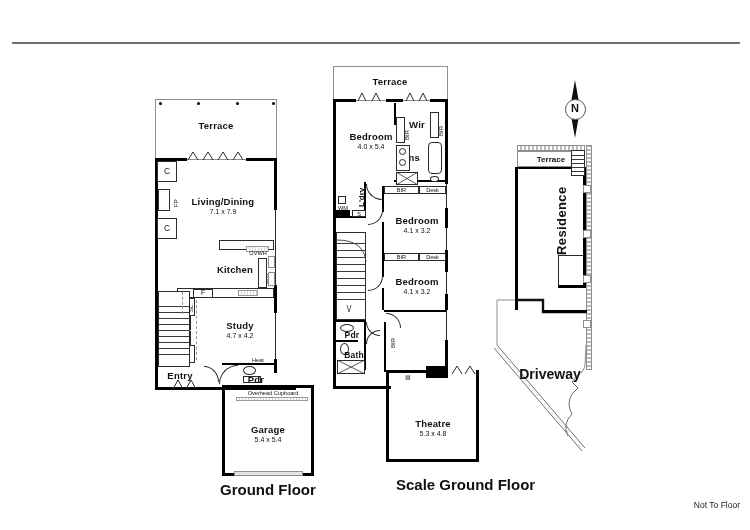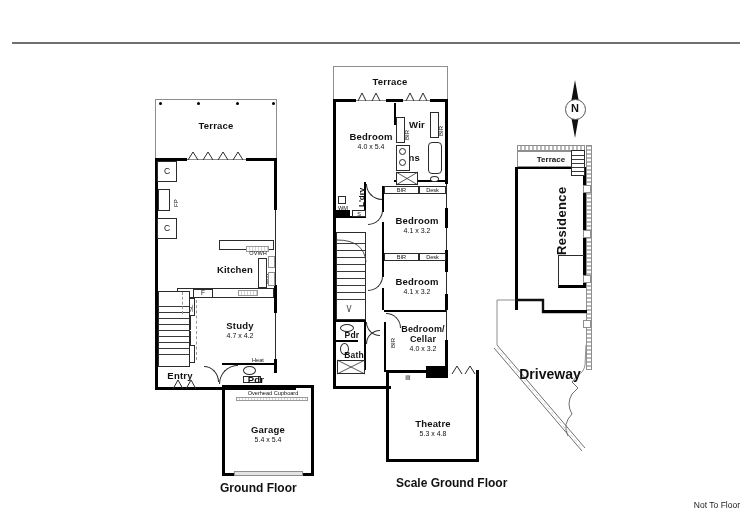--- a/index.html
+++ b/index.html
@@ -44,21 +44,21 @@
   .box{position:absolute;border:1px solid #2b2b2b;box-sizing:border-box;background:#fff;}
   .boxg{position:absolute;border:1px solid #8e8e8e;box-sizing:border-box;background:#fff;}
   .fill{position:absolute;background:#000;}
   .lbl{position:absolute;font-size:8.5px;text-align:center;white-space:nowrap;color:#111;}
   .rm{position:absolute;text-align:center;white-space:nowrap;color:#111;}
   .rm .n{display:block;font-size:9.5px;font-weight:600;letter-spacing:.2px;}
   .rm .d{display:block;font-size:7px;margin-top:1px;}
   .tiny{position:absolute;font-size:5.6px;text-align:center;white-space:nowrap;color:#111;}
   .vlbl{position:absolute;font-size:6px;white-space:nowrap;color:#111;
         transform:rotate(-90deg);transform-origin:0 0;}
-  .floorlbl{position:absolute;font-size:12px;font-weight:600;white-space:nowrap;color:#111;}
+  .floorlbl{position:absolute;font-size:15px;font-weight:600;white-space:nowrap;color:#111;}
 
   
   .cab{position:absolute;border:1px solid #2b2b2b;box-sizing:border-box;background:#fff;}
   .cabh{position:absolute;box-sizing:border-box;border:1px solid #9a9a9a;
     background:repeating-linear-gradient(90deg,#fff 0 2px,#d3d3d3 2px 3px);}
   .vdash{position:absolute;border-left:1px dashed #9a9a9a;}
   .dot{position:absolute;width:3px;height:3px;border-radius:50%;background:#000;}
 
   
   .arc{position:absolute;border:1px solid #2b2b2b;box-sizing:border-box;background:transparent;}
@@ -124,20 +124,24 @@
       <path d="M186,389 L191,380 L196,389" fill="none" stroke="#2b2b2b" stroke-width="1"></path>
     </svg>
 
     <div class="box" style="left:157px;top:161px;width:20px;height:21px;"></div>
     <div class="lbl" style="left:157px;top:166px;width:20px;">C</div>
     <div class="box" style="left:158px;top:189px;width:12px;height:22px;"></div>
     <div class="vlbl" style="left:173px;top:207px;">FP</div>
     <div class="box" style="left:157px;top:218px;width:20px;height:21px;"></div>
     <div class="lbl" style="left:157px;top:223px;width:20px;">C</div>
 
+    <div class="rm" style="left:178px;top:196px;width:90px;">
+      <span class="n">Living/Dining</span>
+      <span class="d">7.1 x 7.9</span>
+    </div>
 
     <div class="box" style="left:219px;top:240px;width:55px;height:10px;"></div>
     <div class="cabh" style="left:246px;top:246px;width:23px;height:6px;"></div>
     <div class="tiny" style="left:240px;top:250px;width:36px;">OVWH</div>
     <div class="rm" style="left:205px;top:264px;width:60px;">
       <span class="n">Kitchen</span>
     </div>
     <div class="box" style="left:258px;top:258px;width:9px;height:30px;"></div>
     <div class="vlbl" style="left:266px;top:284px;">DW</div>
     <div class="boxg" style="left:268px;top:256px;width:7px;height:12px;"></div>
@@ -329,24 +333,20 @@
     </div>
     <div class="box" style="left:337px;top:360px;width:28px;height:14px;"></div>
     <svg class="ov" style="width:520px;height:500px;">
       <path d="M337,360 L365,374 M365,360 L337,374" stroke="#2b2b2b" stroke-width="0.8" fill="none"></path>
     </svg>
     <div class="arc arc-br" style="left:366px;top:322px;width:14px;height:14px;"></div>
     <div class="arc arc-tr" style="left:366px;top:330px;width:14px;height:14px;"></div>
 
     <div class="w" style="left:384px;top:310px;width:62px;height:2px;"></div>
     <div class="w" style="left:384px;top:322px;width:2px;height:50px;"></div>
-    <div class="rm" style="left:392px;top:324px;width:62px;">
-      <span class="n" style="font-size:9px;line-height:10px;white-space:normal;">Bedroom/ Cellar</span>
-      <span class="d">4.0 x 3.2</span>
-    </div>
     <div class="vlbl" style="left:390px;top:348px;">BIR</div>
     <div class="arc arc-tl" style="left:386px;top:313px;width:15px;height:15px;"></div>
 
     <div class="w" style="left:386px;top:370px;width:40px;height:3px;"></div>
     <div class="fill" style="left:426px;top:366px;width:22px;height:12px;"></div>
     <div class="w" style="left:476px;top:370px;width:3px;height:3px;"></div>
     <div class="w" style="left:386px;top:370px;width:3px;height:92px;"></div>
     <div class="w" style="left:476px;top:370px;width:3px;height:92px;"></div>
     <div class="w" style="left:386px;top:459px;width:93px;height:3px;"></div>
     <div class="rm" style="left:402px;top:418px;width:62px;">

